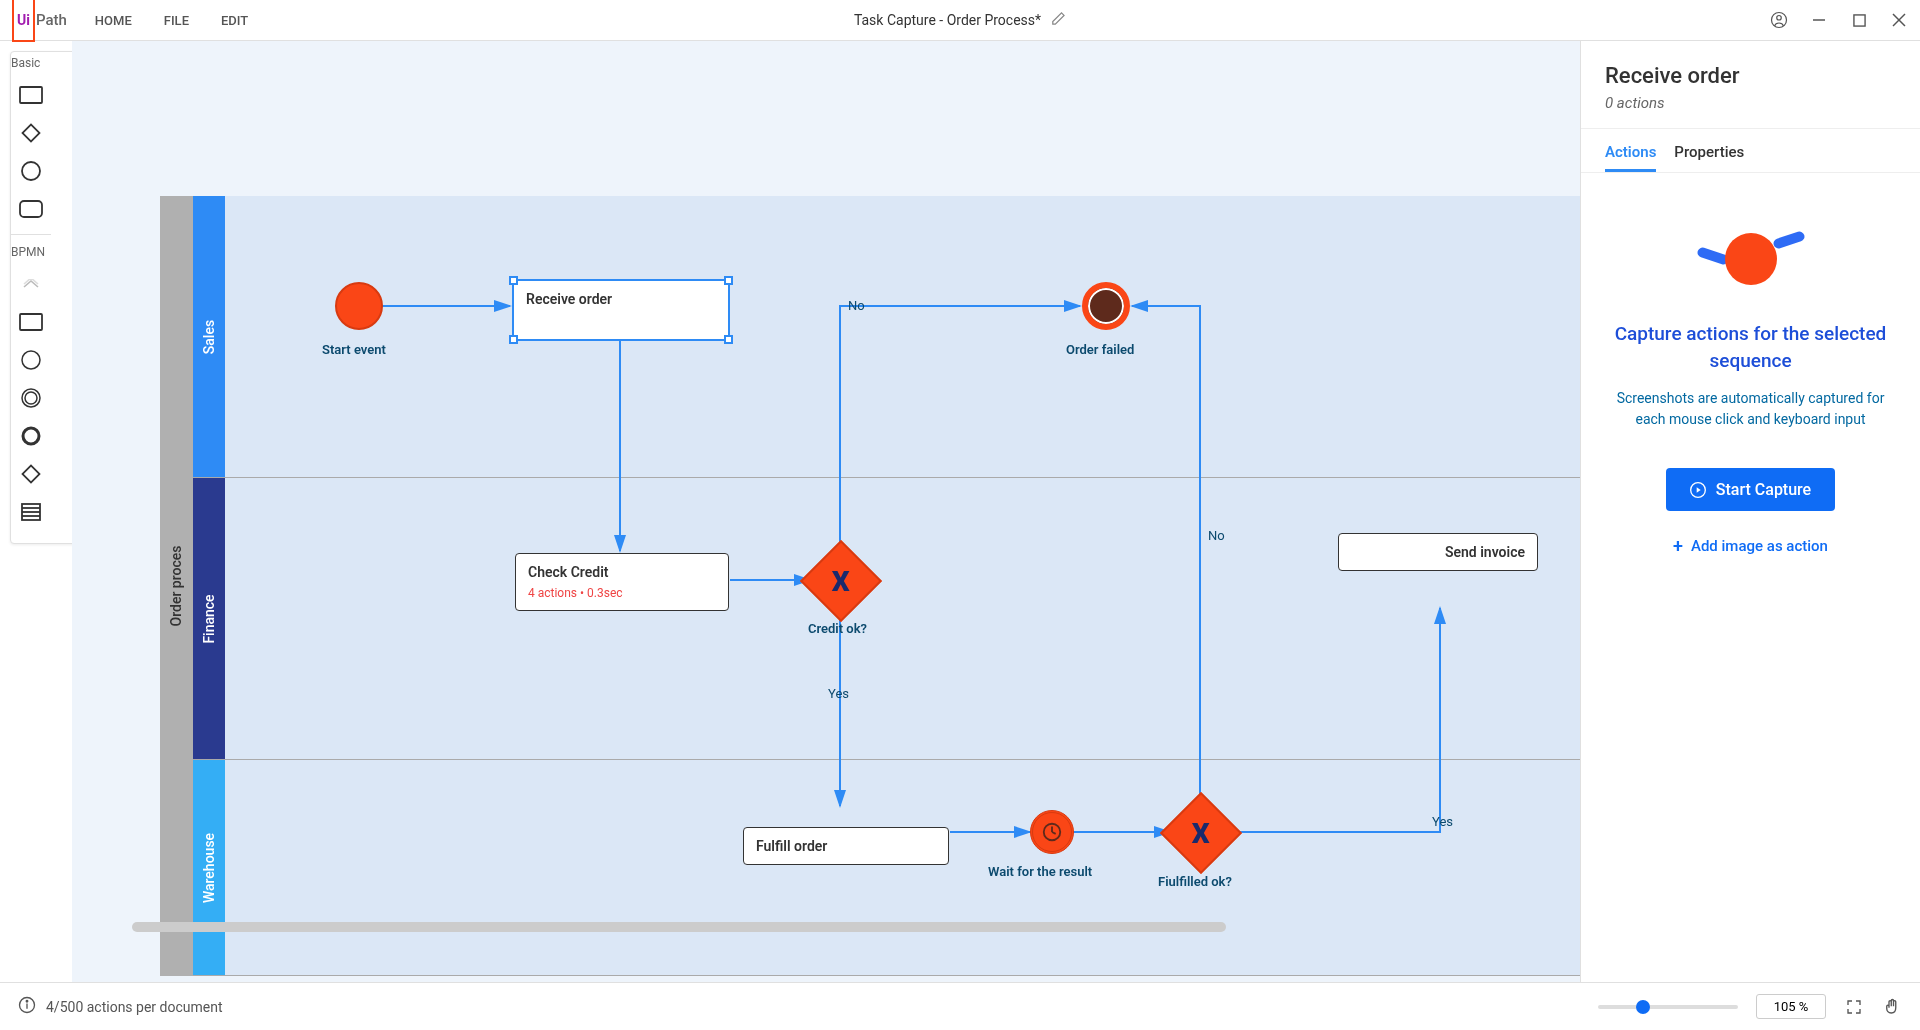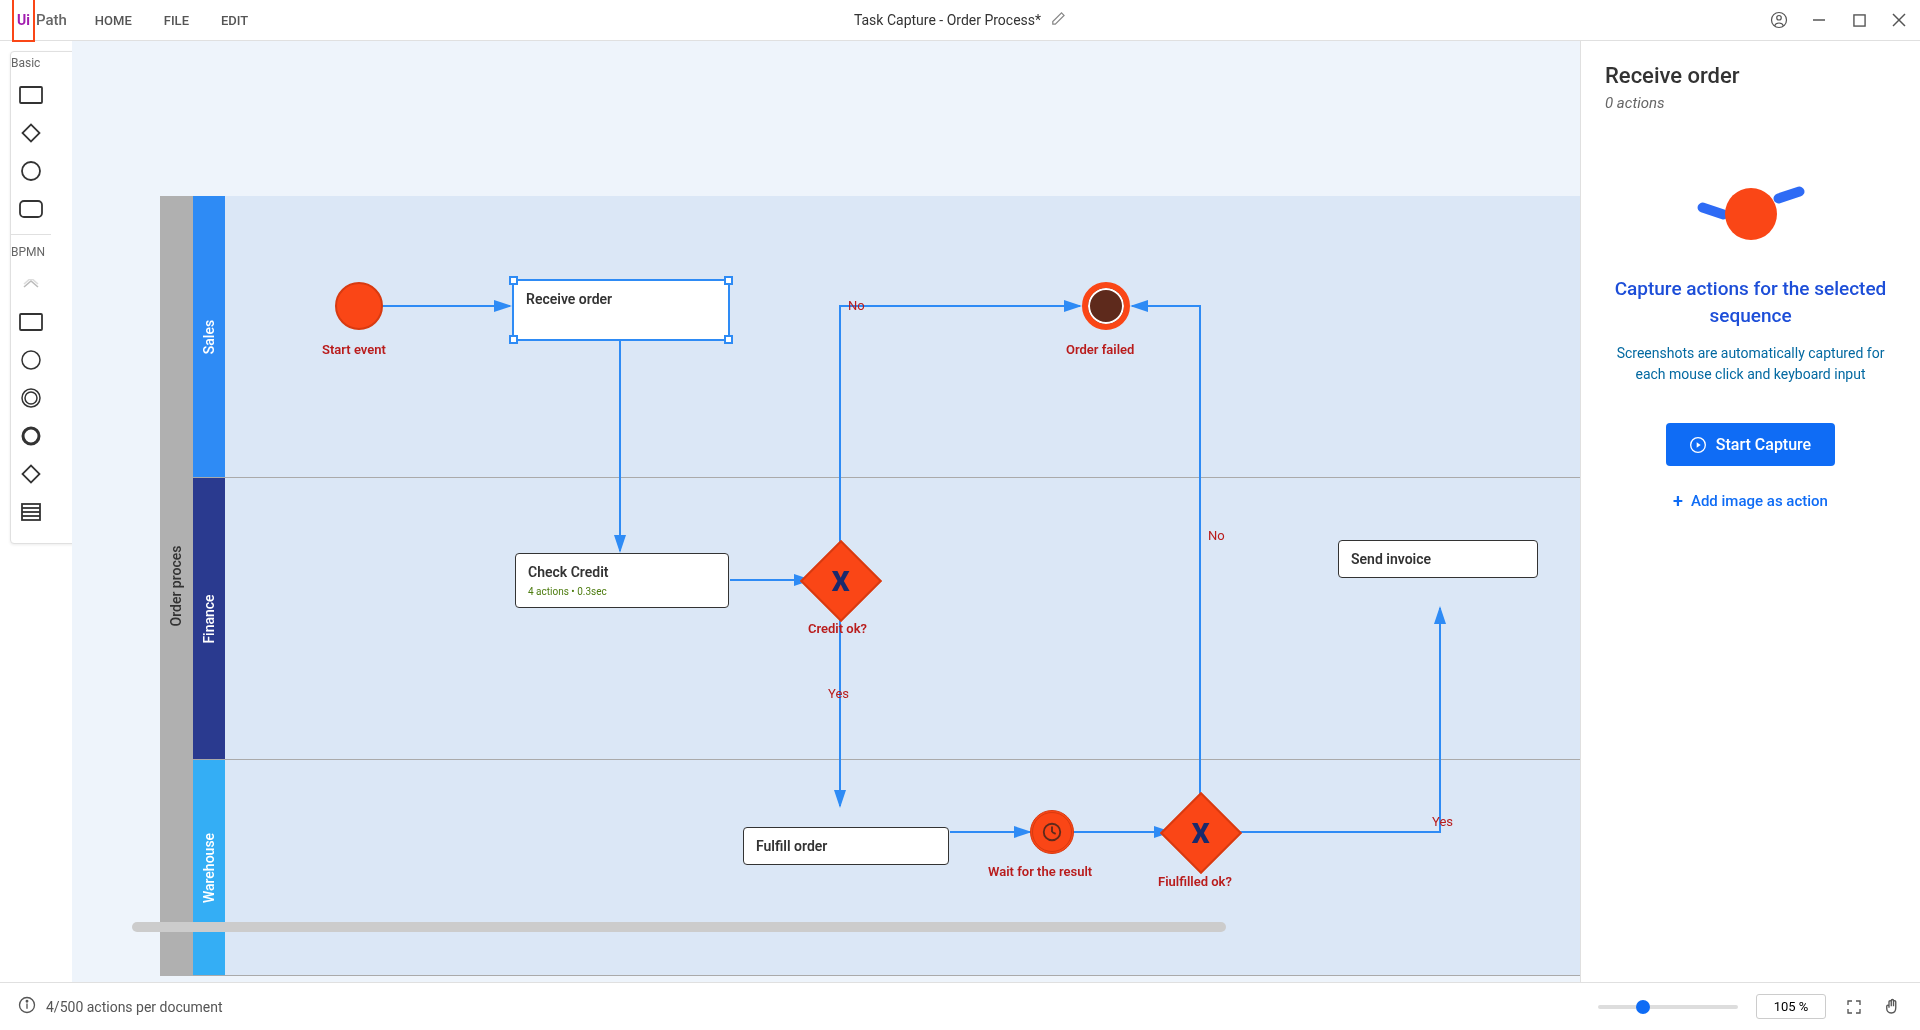--- a/index.html
+++ b/index.html
@@ -40,25 +40,25 @@
 .lane-finance { top: 282px; height: 282px; } .lane-finance .lane-title { background: #2a3a8f; }
 .lane-warehouse { top: 564px; height: 216px; } .lane-warehouse .lane-title { background: #34aef5; }
 
 
 .node { position: absolute; }
 .start-event { width: 48px; height: 48px; border-radius: 50%; background: #fa4616; border: 2px solid #d83a10; }
 .end-event { width: 48px; height: 48px; border-radius: 50%; background: #5e2a1c; border: 6px solid #fa4616; box-shadow: inset 0 0 0 2px #fff; }
 .task-box { background: #fff; border: 1px solid #333; border-radius: 4px; padding: 10px 12px; min-width: 240px; font-size: 14px; }
 .task-box.selected { border: 2px solid #2e8bf5; }
 .task-title { font-weight: 600; color: #333; }
-.task-sub { font-size: 10px; color: #4d7c0f; margin-top: 6px; }
+.task-sub { font-size: 12px; color: #ef4444; margin-top: 6px; }
 .gateway { width: 58px; height: 58px; background: #fa4616; transform: rotate(45deg); border: 2px solid #d83a10; display: flex; align-items: center; justify-content: center; }
 .gateway span { transform: rotate(-45deg); font-size: 28px; font-weight: 900; color: #1a2a6c; }
 .timer-event { width: 44px; height: 44px; border-radius: 50%; background: #fa4616; border: 3px double #d83a10; display: flex; align-items: center; justify-content: center; }
-.node-label { position: absolute; font-size: 13px; color: #b91c1c; font-weight: 600; white-space: nowrap; text-align: left; }
+.node-label { position: absolute; font-size: 13px; color: #0c4a6e; font-weight: 600; white-space: nowrap; text-align: left; }
 .sel-handle { position: absolute; width: 9px; height: 9px; background: #fff; border: 2px solid #2e8bf5; }
 
 
 .connectors { position: absolute; left: 0; top: 0; width: 100%; height: 100%; pointer-events: none; }
 
 
 .right-panel { width: 340px; border-left: 1px solid #e0e0e0; background: #fff; display: flex; flex-direction: column; }
 .rp-header { padding: 22px 24px 16px 24px; }
 .rp-title { font-size: 22px; color: #333; font-weight: 500; }
 .rp-sub { font-size: 15px; color: #666; margin-top: 6px; font-style: italic; }
@@ -270,21 +270,21 @@
         <div class="task-sub">4 actions  •  0.3sec</div>
       </div>
 
       <div class="node gateway" style="left:652px; top:356px;">
           <span>X</span>
         </div>
       <div class="node-label" style="left:648px; top:425px;">Credit ok?</div>
       <div class="node-label" style="left:688px; top:102px; font-weight:400;">No</div>
       <div class="node-label" style="left:668px; top:490px; font-weight:400;">Yes</div>
 
-      <div class="node task-box" style="left:1178px; top:344px; min-width:200px;">
+      <div class="node task-box" style="left:1178px; top:337px; min-width:200px;text-align:right;">
         <div class="task-title">Send invoice</div>
       </div>
 
       <div class="node task-box" style="left:583px; top:611px; min-width:206px;margin-top:20px;">
         <div class="task-title">Fulfill order</div>
       </div>
 
       <div class="node timer-event" style="left:870px; top:614px;">
         <svg width="22" height="22" viewBox="0 0 24 24" fill="none" stroke="#5e2a1c" stroke-width="2">
             <circle cx="12" cy="12" r="9"></circle>
@@ -301,20 +301,24 @@
       <div class="node-label" style="left:1048px; top:332px; font-weight:400;">No</div>
       <div class="node-label" style="left:1272px; top:618px; font-weight:400;">Yes</div>
     </div>
     <div class="hscroll"></div>
   </div>
 
   <div class="right-panel">
     <div class="rp-header">
       <div class="rp-title">Receive order</div>
       <div class="rp-sub">0 actions</div>
+    </div>
+    <div class="rp-tabs">
+      <div class="rp-tab active">Actions</div>
+      <div class="rp-tab">Properties</div>
     </div>
     <div class="rp-body">
       <div class="mascot">
         <div class="mascot-arm1"></div>
           <div class="mascot-arm2"></div>
           <div class="mascot-body"></div>
       </div>
       <div class="rp-msg-title">Capture actions for the selected sequence</div>
       <div class="rp-msg-body">Screenshots are automatically captured for each mouse click and keyboard input</div>
       <button class="btn-primary">

